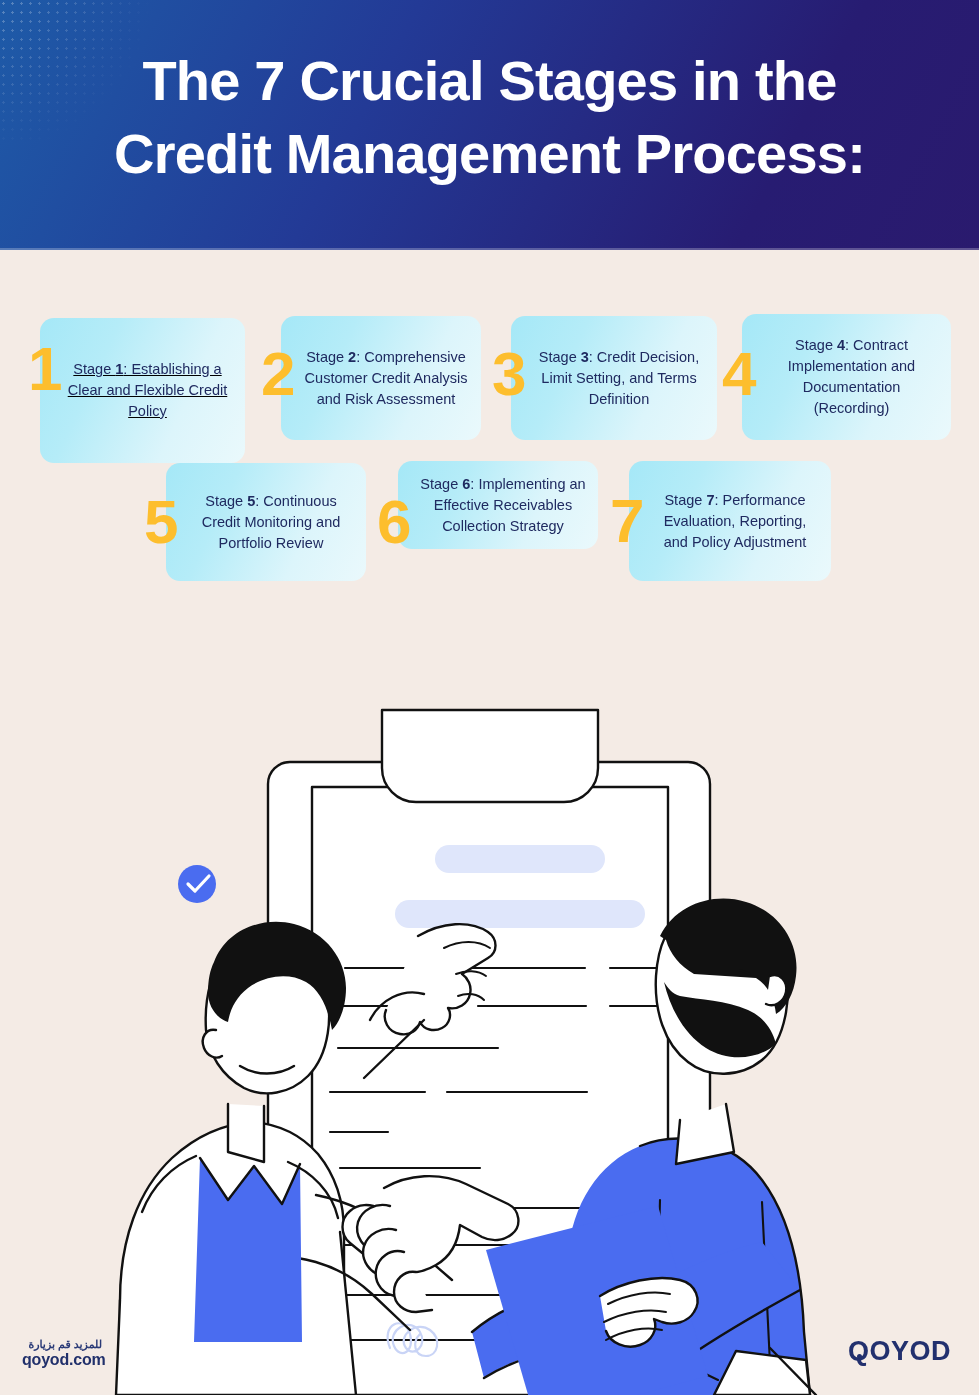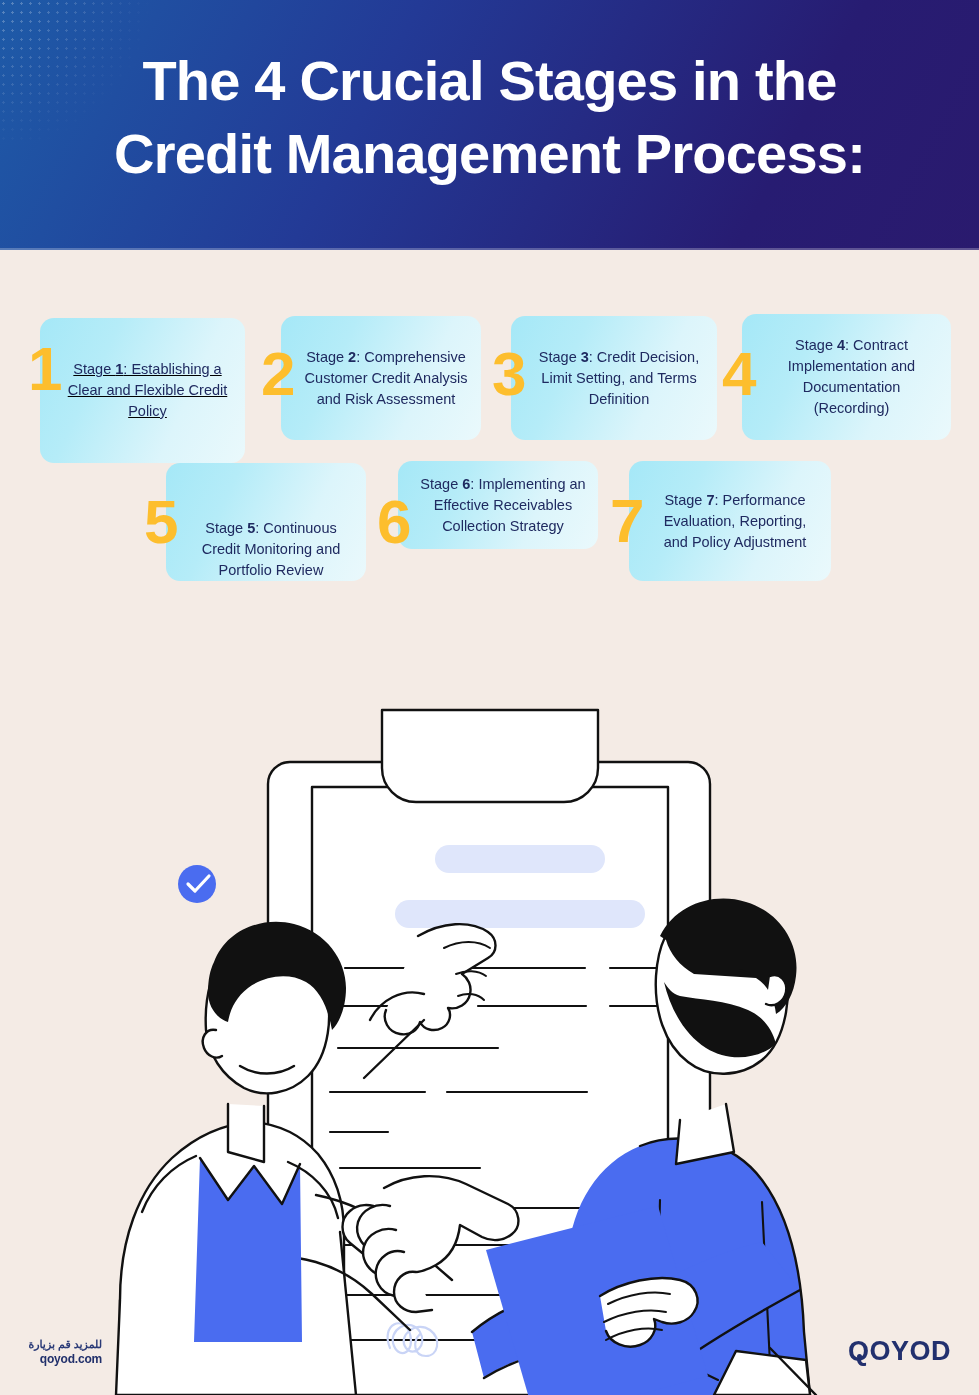--- a/index.html
+++ b/index.html
@@ -92,21 +92,21 @@
   
   #card1 { left: 40px;  top: 318px; width: 205px; height: 145px; text-decoration: underline; }
   #num1  { left: 28px;  top: 338px; }
   #card2 { left: 281px; top: 316px; width: 200px; height: 124px; }
   #num2  { left: 261px; top: 343px; }
   #card3 { left: 511px; top: 316px; width: 206px; height: 124px; justify-content: flex-end; }
   #num3  { left: 492px; top: 343px; }
   #card4 { left: 742px; top: 314px; width: 209px; height: 126px; }
   #num4  { left: 722px; top: 343px; }
   
-  #card5 { left: 166px; top: 463px; width: 200px; height: 118px; align-items: flex-end; }
+  #card5 { left: 166px; top: 463px; width: 200px; height: 118px; }
   #num5  { left: 144px; top: 491px; }
   #card6 { left: 398px; top: 461px; width: 200px; height: 88px; }
   #num6  { left: 377px; top: 491px; }
   #card7 { left: 629px; top: 461px; width: 202px; height: 120px; }
   #num7  { left: 610px; top: 490px; }
 
   
   .illustration {
     position: absolute;
     left: 0; top: 700px;
@@ -124,25 +124,25 @@
   }
   .footer-note .ar {
     color: #2A3A77;
     font-size: 11px;
     line-height: 13px;
     direction: rtl;
     font-weight: 600;
   }
   .footer-note .url {
     color: #21306B;
-    font-size: 12px;
+    font-size: 16px;
     line-height: 17px;
     font-weight: 700;
     letter-spacing: -0.2px;
-    text-align: right;
+    text-align: center;
   }
   .brand-logo {
     position: absolute;
     right: 28px; top: 1336px;
     color: #22306E;
     font-size: 27px;
     font-weight: 800;
     letter-spacing: 0.5px;
     z-index: 20;
     display: flex;
@@ -158,21 +158,21 @@
     position: relative;
     top: -1px;
   }
 </style>
 </head>
 <body>
 
 <div class="header">
   <div class="header-dots"></div>
   <div class="header-title">
-    <span>The 4 Crucial Stages in the</span>
+    <span>The 7 Crucial Stages in the</span>
     <span class="line2">Credit Management Process:</span>
   </div>
   <div class="header-bottom-edge"></div>
 </div>
 
 <div class="stages">
 
   <div class="stage" id="card1">
     <div class="stage-text">
       <span>Stage </span><b>1</b><span>: Establishing a Clear and Flexible Credit Policy</span>

